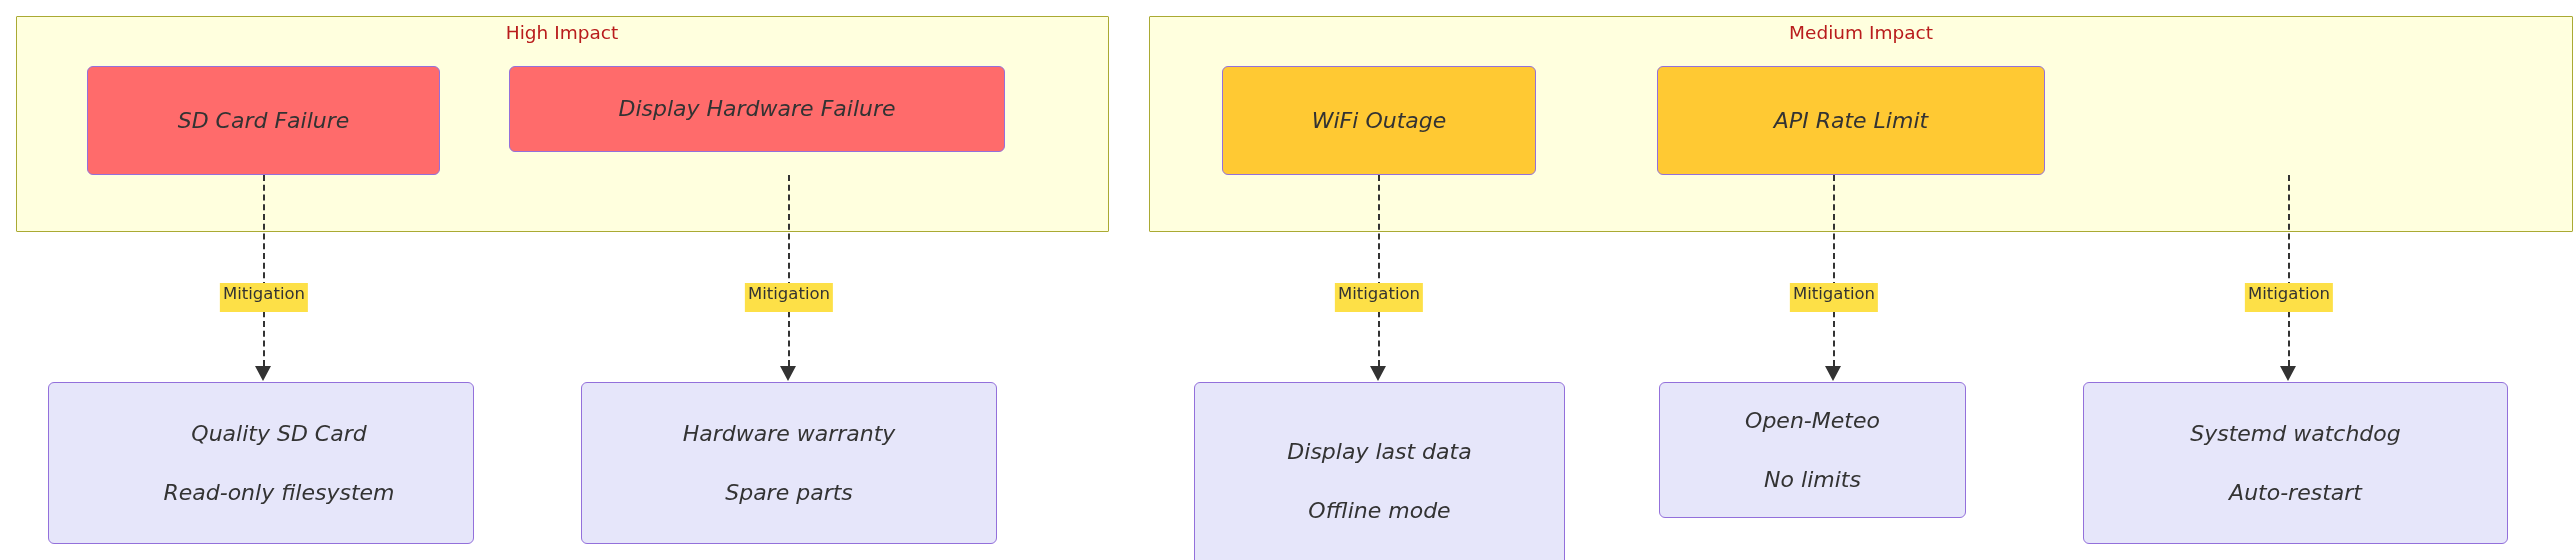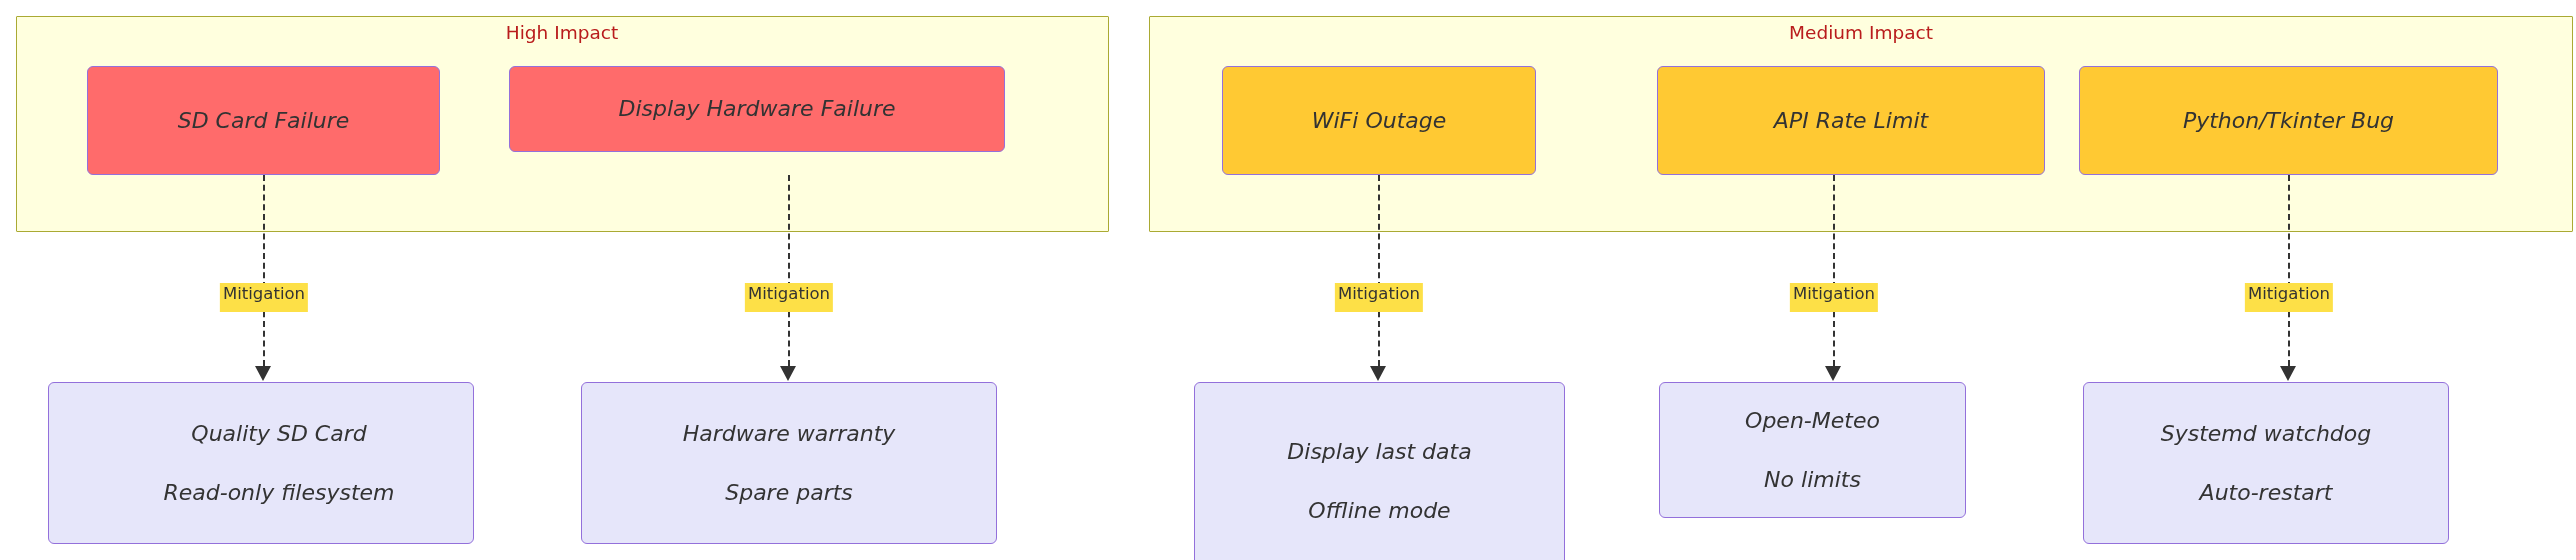--- a/index.html
+++ b/index.html
@@ -135,24 +135,21 @@
     <div class="node risk-med" style="left: 1657px; top: 66px; width: 388px; height: 109px;">
       <span class="line">API Rate Limit</span>
     </div>
     <div class="edge" style="left: 1833px; top: 175px; height: 191px;"></div>
     <div class="arrowhead" style="left: 1825px; top: 366px;"></div>
     <div class="edge-label" style="left: 1834px; top: 283px;">Mitigation</div>
     <div class="node mitigation" style="left: 1659px; top: 382px; width: 307px; height: 136px;">
       <span class="line">Open-Meteo</span>
       <span class="line">No limits</span>
     </div>
-    <div class="node risk-med" style="left: 2079px; top: 66px; width: 419px; height: 109px;">
-      <span class="line">Python/Tkinter Bug</span>
-    </div>
     <div class="edge" style="left: 2288px; top: 175px; height: 191px;"></div>
     <div class="arrowhead" style="left: 2280px; top: 366px;"></div>
     <div class="edge-label" style="left: 2289px; top: 283px;">Mitigation</div>
-    <div class="node mitigation" style="left: 2083px; top: 382px; width: 366px; height: 162px;">
+    <div class="node mitigation" style="left: 2083px; top: 382px; width: 425px; height: 162px;">
       <span class="line">Systemd watchdog</span>
       <span class="line">Auto-restart</span>
     </div>
   </div>
 
 
 </body></html>

